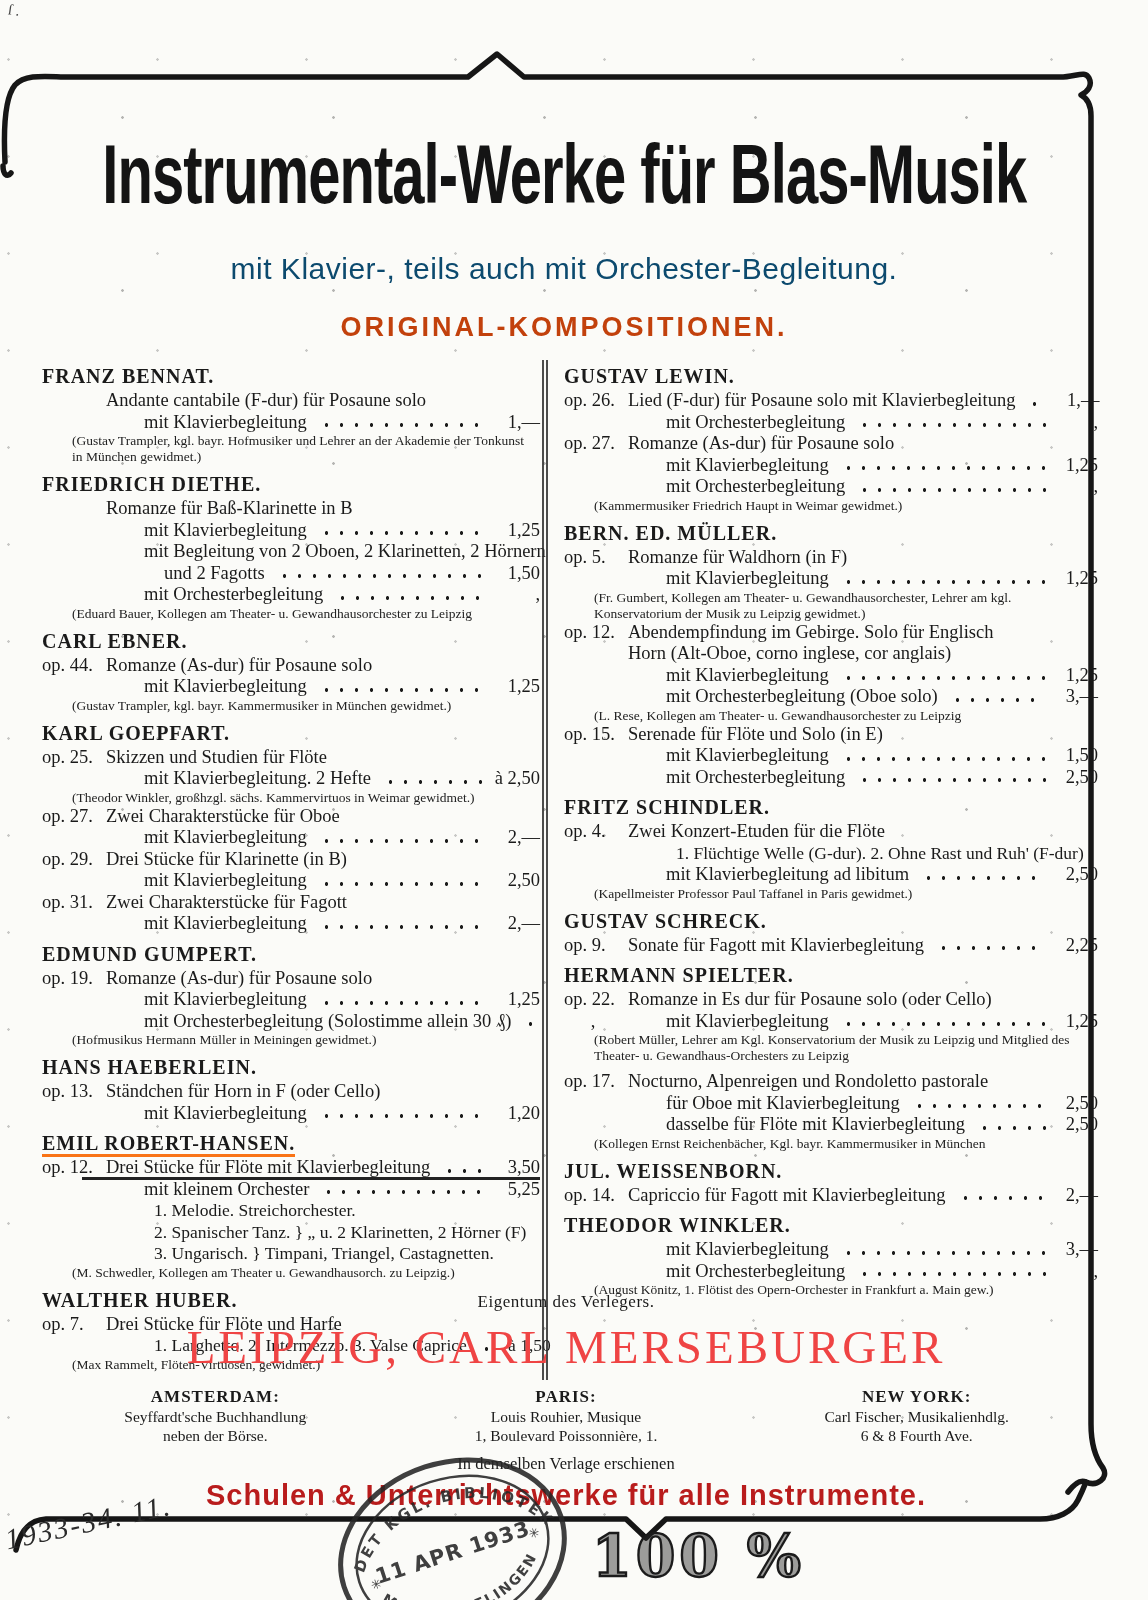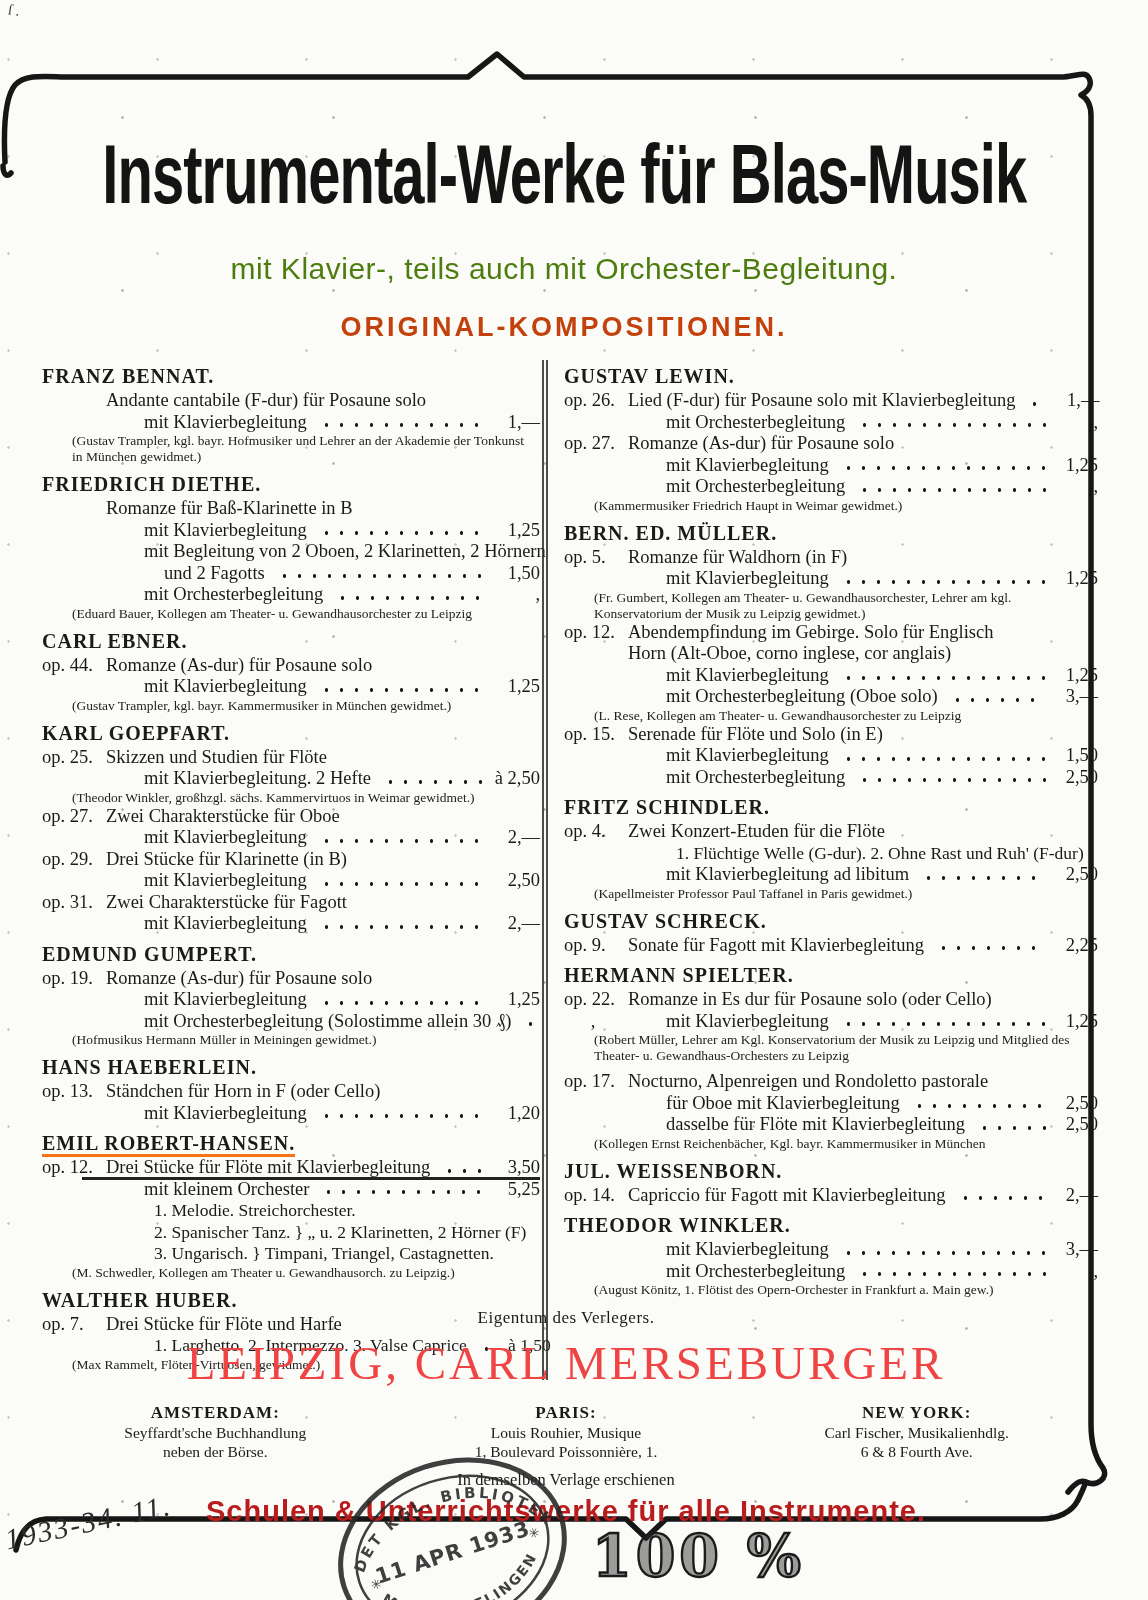--- a/index.html
+++ b/index.html
@@ -14,21 +14,21 @@
     background-position:17px 31px, 83px 11px;}
   .frame{position:absolute;left:0;top:0;z-index:0;}
 
   
   .header{position:absolute;top:126px;left:38px;right:58px;text-align:center;z-index:2;}
   .title-wrap{height:108px;}
   .main-title{display:inline-block;font-family:"Liberation Sans","DejaVu Sans",sans-serif;
     font-weight:bold;font-size:61px;letter-spacing:-1px;white-space:nowrap;
     transform:scale(.95,1.38);transform-origin:center top;color:#141414;}
   .subtitle{margin-top:18px;font-family:"Liberation Sans","DejaVu Sans",sans-serif;
-    font-size:30px;letter-spacing:.5px;color:#4d7c0f;}
+    font-size:30px;letter-spacing:.5px;color:#0c4a6e;}
   .section-title{margin-top:26px;font-family:"Liberation Sans","DejaVu Sans",sans-serif;
     font-weight:bold;font-size:27px;letter-spacing:3px;color:#c2410c;}
 
   
   .catalog{position:absolute;top:358px;left:42px;right:50px;display:flex;z-index:2;}
   .col{min-width:0;}
   .col-left{flex:0 0 498px;}
   .col-right{flex:1 1 auto;padding-left:10px;}
   .divider{flex:0 0 2px;width:2px;border-left:2px solid #2e2e2e;border-right:2px solid #2e2e2e;
     margin:2px 6px 0 2px;opacity:.85;align-self:stretch;}
@@ -45,21 +45,21 @@
   .dots{flex:1 1 auto;min-width:22px;margin:0 6px 0 10px;height:6px;align-self:center;
     position:relative;top:3px;
     background-image:radial-gradient(circle, #1c1c1c 1.6px, rgba(0,0,0,0) 2px);
     background-size:15px 6px;background-position:2px 50%;background-repeat:repeat-x;}
   .price{flex:0 0 auto;min-width:46px;text-align:right;white-space:nowrap;}
   .row.u::after{content:"";position:absolute;left:40px;right:0;bottom:-1px;height:2.5px;background:#222;}
   .note{font-size:13.5px;line-height:16px;text-align:left;padding:0 6px 0 30px;color:#222;}
 
   
   .footer{position:absolute;top:1292px;left:40px;right:56px;text-align:center;z-index:2;}
-  .ownership{font-size:17px;letter-spacing:.5px;margin-top:16px;}
+  .ownership{font-size:17px;letter-spacing:.5px;}
   .publisher{font-size:47px;letter-spacing:3px;margin:8px 0 12px;color:#ef4444;}
   .branches{display:flex;text-align:center;margin-top:2px;}
   .branch{flex:1 1 0;}
   .branch .city{font-weight:bold;font-size:17px;letter-spacing:1px;line-height:21px;}
   .branch .l1,.branch .l2{font-size:15.5px;line-height:19px;}
   .same-pub{margin-top:9px;font-size:16.5px;}
   .schools{margin-top:5px;font-family:"Liberation Sans","DejaVu Sans",sans-serif;
     font-weight:bold;font-size:29px;letter-spacing:1px;color:#b91c1c;}
 
   

